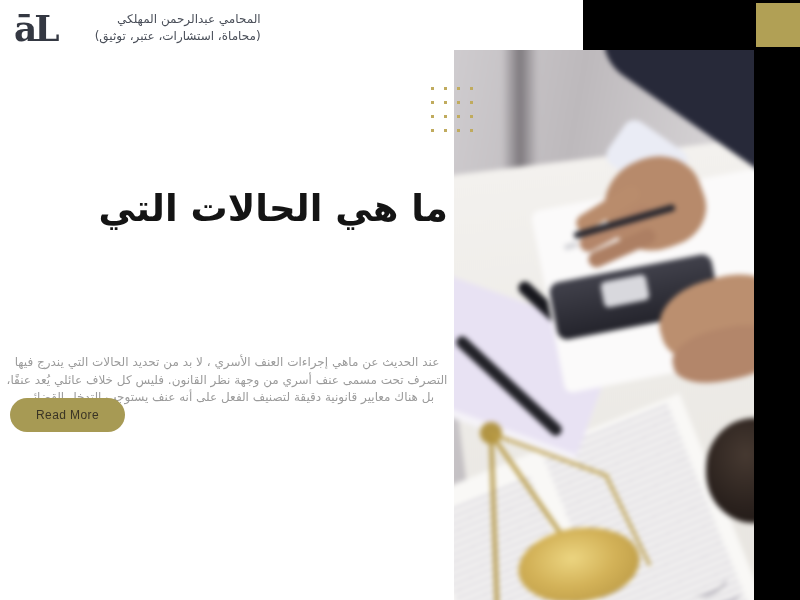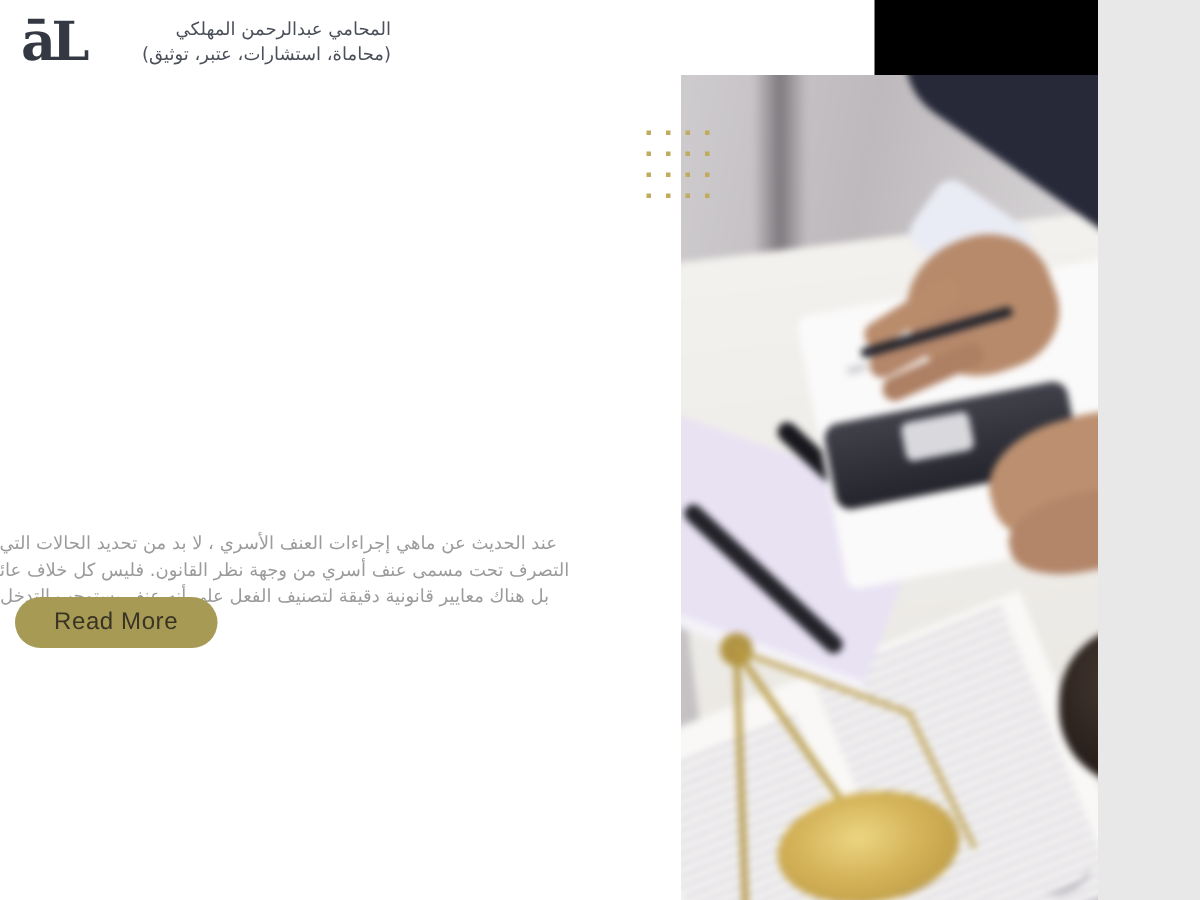--- a/index.html
+++ b/index.html
@@ -1,17 +1,17 @@
 <!DOCTYPE html>
 <html lang="ar" style="--accent-gold: #a79a54; --corner-gold: #b1a055; --dot-gold: #c0ab5e; --black: #000000; --heading: #141414; --body-text: #9b9b9b;"><head>
 <meta charset="utf-8">
 <style>
   html,body{margin:0;padding:0;background:#e8e8e8;}
   .canvas{
-    position:relative;width:732px;height:600px;background:#ffffff;
+    position:relative;width:800px;height:600px;background:#ffffff;
     overflow:hidden;font-family:"DejaVu Sans",sans-serif;
   }
   
   .brand{position:absolute;left:14px;top:6px;display:flex;align-items:flex-start;gap:14px;}
   .logo-mark{
     font-family:"DejaVu Serif",serif;font-weight:bold;font-size:36px;line-height:44px;
     color:#343842;letter-spacing:-3px;
   }
   .brand-text{direction:rtl;text-align:right;color:#4a4f59;font-size:12px;line-height:17px;padding-top:5px;min-width:190px;}
   .brand-name{font-weight:normal;}
@@ -21,21 +21,21 @@
     position:absolute;top:176px;right:352px;direction:rtl;text-align:right;
     color:var(--heading,#141414);font-weight:bold;font-size:37px;line-height:66px;white-space:nowrap;
   }
   .paragraph{
     position:absolute;top:342px;right:352px;width:442px;direction:rtl;text-align:center;
     color:var(--body-text,#9b9b9b);font-size:12px;line-height:17.5px;margin-top:12px;
   }
   .read-more{
     position:absolute;left:10px;top:398px;height:34px;padding:0 26px;border:none;cursor:pointer;
     background:var(--accent-gold,#a79a54);color:#3a3425;border-radius:18px;
-    font-family:"Liberation Sans",sans-serif;font-size:16px;letter-spacing:.4px;text-align:center;
+    font-family:"Liberation Sans",sans-serif;font-size:12px;letter-spacing:.4px;text-align:center;
   }
   
   .right-bar{position:absolute;left:754px;top:0;width:46px;height:600px;background:var(--black,#000);z-index:4;}
   .top-black{position:absolute;left:583px;top:0;width:171px;height:50px;background:var(--black,#000);z-index:4;}
   .corner-square{position:absolute;left:756px;top:3px;width:44px;height:44px;background:var(--corner-gold,#b1a055);z-index:5;}
   .dots-grid{
     position:absolute;left:431px;top:87px;z-index:6;
     display:grid;grid-template-columns:repeat(4,3px);grid-auto-rows:3px;column-gap:10px;row-gap:11px;
   }
   .dot{width:3px;height:3px;background:var(--dot-gold,#c0ab5e);}
@@ -88,20 +88,21 @@
 
   <div class="brand">
     <div class="logo-mark">āL</div>
     <div class="brand-text">
       <div class="brand-name">المحامي عبدالرحمن المهلكي</div>
       <div class="brand-tagline">(محاماة، استشارات، عتبر، توثيق)</div>
     </div>
   </div>
 
   <div class="heading">
+    <div>ما هي الحالات التي</div>
   </div>
   <div class="paragraph">عند الحديث عن ماهي إجراءات العنف الأسري ، لا بد من تحديد الحالات التي يندرج فيها التصرف تحت مسمى عنف أسري من وجهة نظر القانون. فليس كل خلاف عائلي يُعد عنفًا، بل هناك معايير قانونية دقيقة لتصنيف الفعل على أنه عنف يستوجب التدخل القضائي.</div>
   <button class="read-more">Read More</button>
 
   <div class="top-black"></div>
   <div class="right-bar"></div>
   <div class="corner-square"></div>
   <div class="dots-grid">
       <span class="dot"></span>
       <span class="dot"></span>

